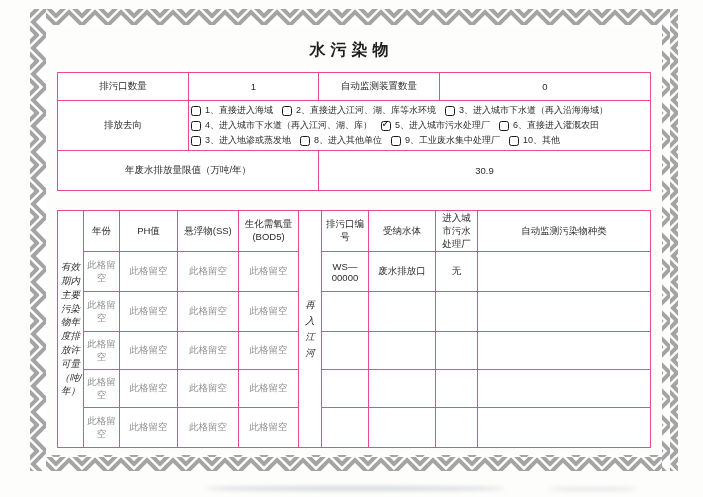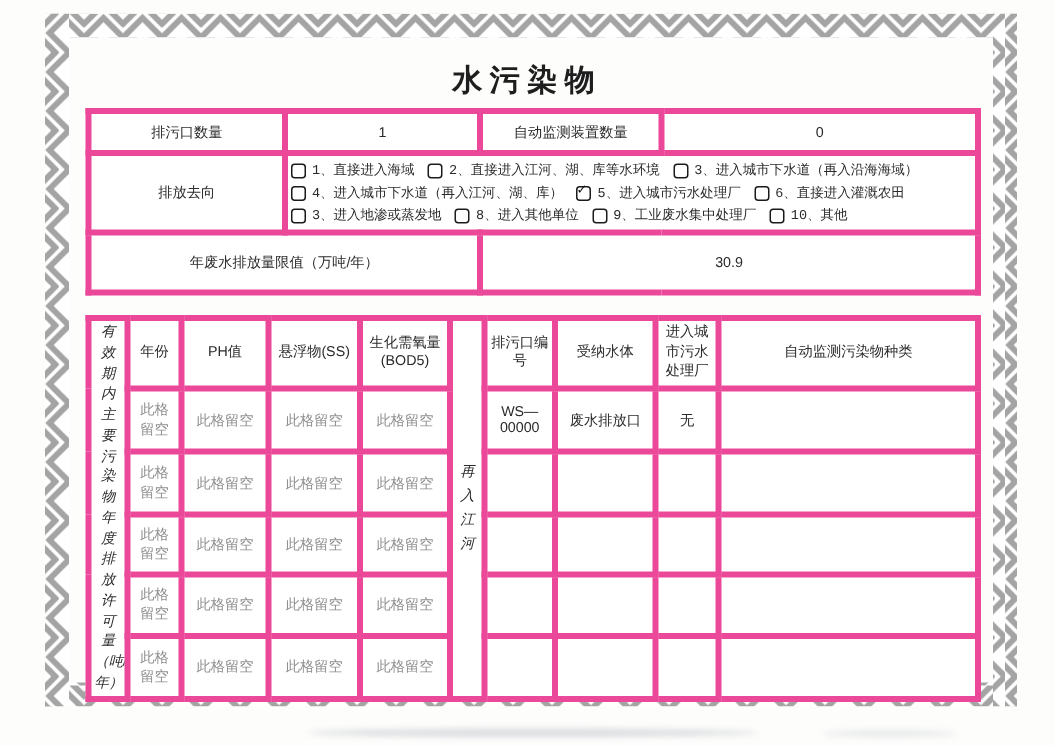--- a/index.html
+++ b/index.html
@@ -5,31 +5,31 @@
   html,body { margin:0; padding:0; }
   body {
     width:703px; height:497px; position:relative; overflow:hidden;
     background:#fdfdfc; font-family:"Liberation Sans","DejaVu Sans",sans-serif;
     color:#2b2b2b;
   }
   .frame-svg { position:absolute; left:30px; top:9px; }
   .sheet { position:absolute; left:0; top:0; width:703px; height:497px; }
   .doc-title {
     position:absolute; left:0; top:40px; width:703px; text-align:center;
-    font-size:20px; font-weight:bold; letter-spacing:5px; color:#1e1e1e;
+    font-size:16px; font-weight:bold; letter-spacing:5px; color:#1e1e1e;
   }
   table.tbl { border-collapse:collapse; table-layout:fixed; position:absolute; left:57px; background:#fff; }
   table.tbl td, table.tbl th {
-    border:4px solid #ec4899; padding:1px 2px; text-align:center; vertical-align:middle;
+    border:1px solid #ec4899; padding:1px 2px; text-align:center; vertical-align:middle;
     font-size:9.5px; font-weight:normal; overflow:hidden;
   }
   table.tbl { border:1.5px solid #3d3d3d; }
   .upper { top:72px; width:593px; }
   .lower { top:210px; width:593px; }
-  .check-area { text-align:left; padding:3px 6px;font-family:Liberation Mono, monospace; }
+  .check-area { text-align:left; padding:3px 6px; }
   .check-line { display:flex; align-items:center; column-gap:9px; margin:2px 0; white-space:nowrap; }
   .opt { display:inline-flex; align-items:center; font-size:9px; }
   .cb {
     display:inline-block; width:8px; height:8px; border:1.6px solid #1a1a1a;
     border-radius:2.5px; margin-right:4px; position:relative; flex:none; background:#fff;
   }
   .cb.checked::after {
     content:"\2713"; position:absolute; left:-0.5px; top:-4px;
     font-size:10px; font-weight:bold; color:#111;
   }

